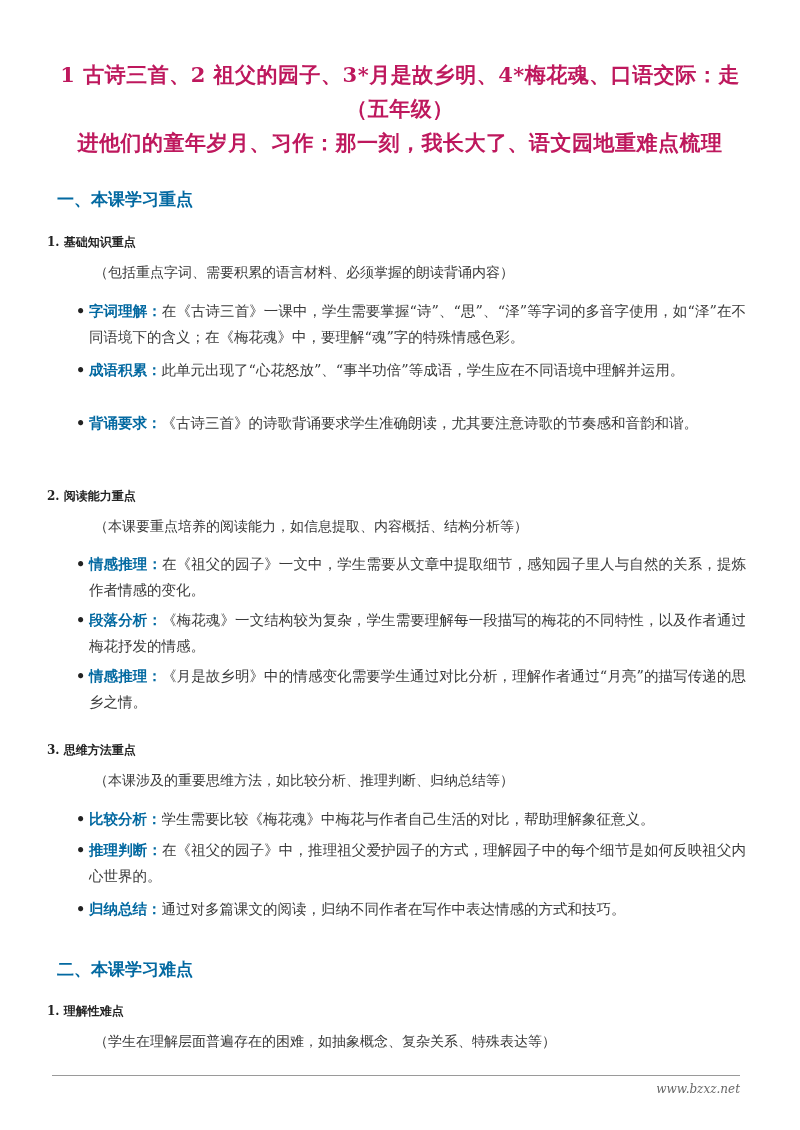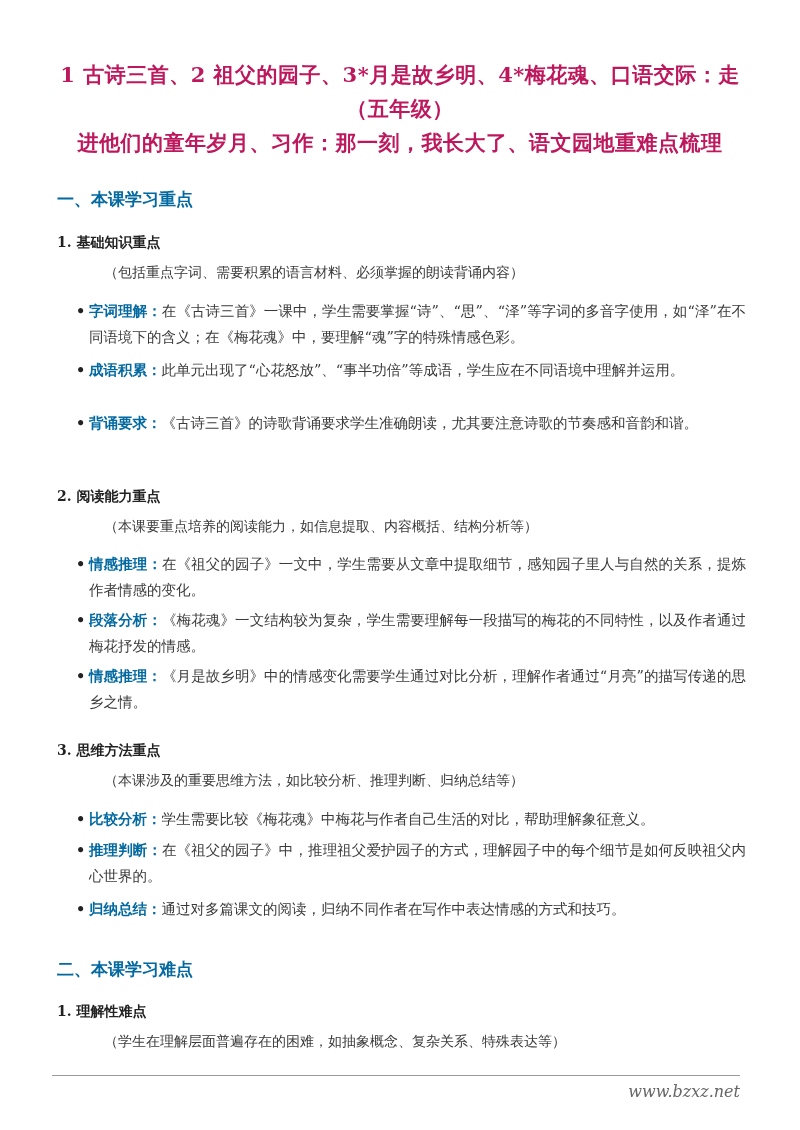--- a/index.html
+++ b/index.html
@@ -35,30 +35,30 @@
     }
     .abs { position: absolute; }
     .h1 {
       font-size: 17px;
       font-weight: bold;
       color: #0369a1;
       left: 57px;
       line-height: 22px;
     }
     .h2 {
-      font-size: 14px;
+      font-size: 12px;
       font-weight: bold;
       color: #222;
-      left: 57px;
+      left: 47px;
       line-height: 20px;
     }
     .note {
       font-size: 14px;
       color: #3a3a3a;
-      left: 104px;
+      left: 94px;
       line-height: 20px;
     }
     .bullet {
       left: 76px;
       width: 670px;
       font-size: 14.5px;
       line-height: 26px;
       color: #3a3a3a;
       display: flex;
     }
@@ -88,21 +88,21 @@
       left: 52px;
       top: 1075px;
       width: 688px;
       height: 0;
       border-top: 1.5px solid #9a9a9a;
     }
     .footer-url {
       position: absolute;
       right: 60px;
       top: 1082px;
-      font-size: 16px;
+      font-size: 12px;
       font-style: italic;
       color: #666;
       font-family: "DejaVu Serif", "Liberation Serif", serif;
     }
   </style>
 </head>
 <body>
 
 <div class="page">
 

